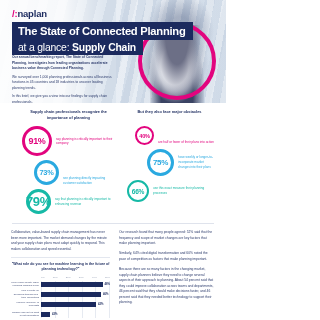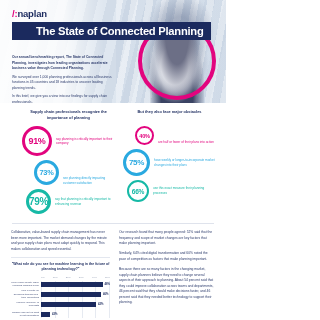--- a/index.html
+++ b/index.html
@@ -41,21 +41,21 @@
   }
   .hero-tintL{ position:absolute; left:0; top:0; width:104px; height:103px;
     background:linear-gradient(90deg, rgba(255,255,255,.92) 0%, rgba(255,255,255,.80) 62%, rgba(255,255,255,0) 100%); }
 
   .logo { position:absolute; left:12px; top:8px; font-size:9.5px; font-weight:700;
     letter-spacing:-.2px; color:#1b2a5e; }
   .logo .slash { color:#e2047e; }
 
   .title-bar {
     position:absolute; left:12px; top:22px;
-    background:#1b2a5e; color:#fff; padding:3px 7px 3px 24px;
+    background:#1b2a5e; color:#fff; padding:3px 7px 3px 6px;
     font-size:11.2px; font-weight:700; letter-spacing:-.25px; white-space:nowrap;
   }
   .subtitle-bar {
     position:absolute; left:12px; top:39px;
     background:#1b2a5e; color:#ffffff; padding:2.5px 7px 2.5px 6px;
     font-size:10.4px; font-weight:400; letter-spacing:-.2px; white-space:nowrap;
   }
   .subtitle-bar b { font-weight:700; }
 
   .intro { position:absolute; left:12px; top:55px; width:100px; }
@@ -76,24 +76,24 @@
   .ring {
     flex:0 0 auto; border-radius:50%; display:flex; align-items:center;
     justify-content:center; background:#fff;
   }
   .ring span { font-weight:700; letter-spacing:-.3px; }
   .ring.r91 { width:30px; height:30px; border:3.4px solid #e2047e; }
   .ring.r91 span { font-size:9px; color:#e2047e; }
   .ring.r73 { width:25px; height:25px; border:3px solid #2aa9e0; }
   .ring.r73 span { font-size:7.4px; color:#2aa9e0; }
   .ring.r79 { width:25px; height:25px; border:3px solid #16b9a6; }
-  .ring.r79 span { font-size:10px; color:#16b9a6; }
+  .ring.r79 span { font-size:13px; color:#16b9a6; }
   .ring.r40 { width:19px; height:19px; border:2.4px solid #e2047e; }
   .ring.r40 span { font-size:5.6px; color:#e2047e; }
-  .ring.r75 { width:27px; height:27px; border:3.2px solid #2aa9e0; }
+  .ring.r75 { width:27px; height:27px; border:3.2px solid #2aa9e0;margin-left:24px; }
   .ring.r75 span { font-size:8px; color:#2aa9e0; }
   .ring.r66 { width:22px; height:22px; border:2.8px solid #16b9a6; }
   .ring.r66 span { font-size:6.6px; color:#16b9a6; }
   .stat-cap {
     font-size:3.1px; line-height:1.55; margin-left:4px; color:#2b3a6b;
   }
   .stat-cap.pink { color:#e2047e; }
   .stat-cap.blue { color:#2aa9e0; }
   .stat-cap.teal { color:#16b9a6; }
 
@@ -133,20 +133,23 @@
     <div class="hero-photo"></div>
     <div class="hero-person"></div>
     <div class="hero-ring"></div>
     <div class="hero-tintL"></div>
 
     <div class="logo">
       <span class="slash">/:</span><span>naplan</span>
     </div>
 
     <div class="title-bar">The State of Connected Planning</div>
+    <div class="subtitle-bar">
+      <span>at a glance: </span><b>Supply Chain</b>
+    </div>
 
     <div class="intro">
       <p class="lead">Our annual benchmarking report, The State of Connected Planning, investigates how leading organizations accelerate business value through Connected Planning.</p>
       <p>We surveyed over 1,000 planning professionals across all business functions in 45 countries and 18 industries to uncover leading planning trends.</p>
       <p>In this brief, we give you a view into our findings for supply chain professionals.</p>
     </div>
   </div>
 
   <div class="stats">
     <div class="stats-cols">

